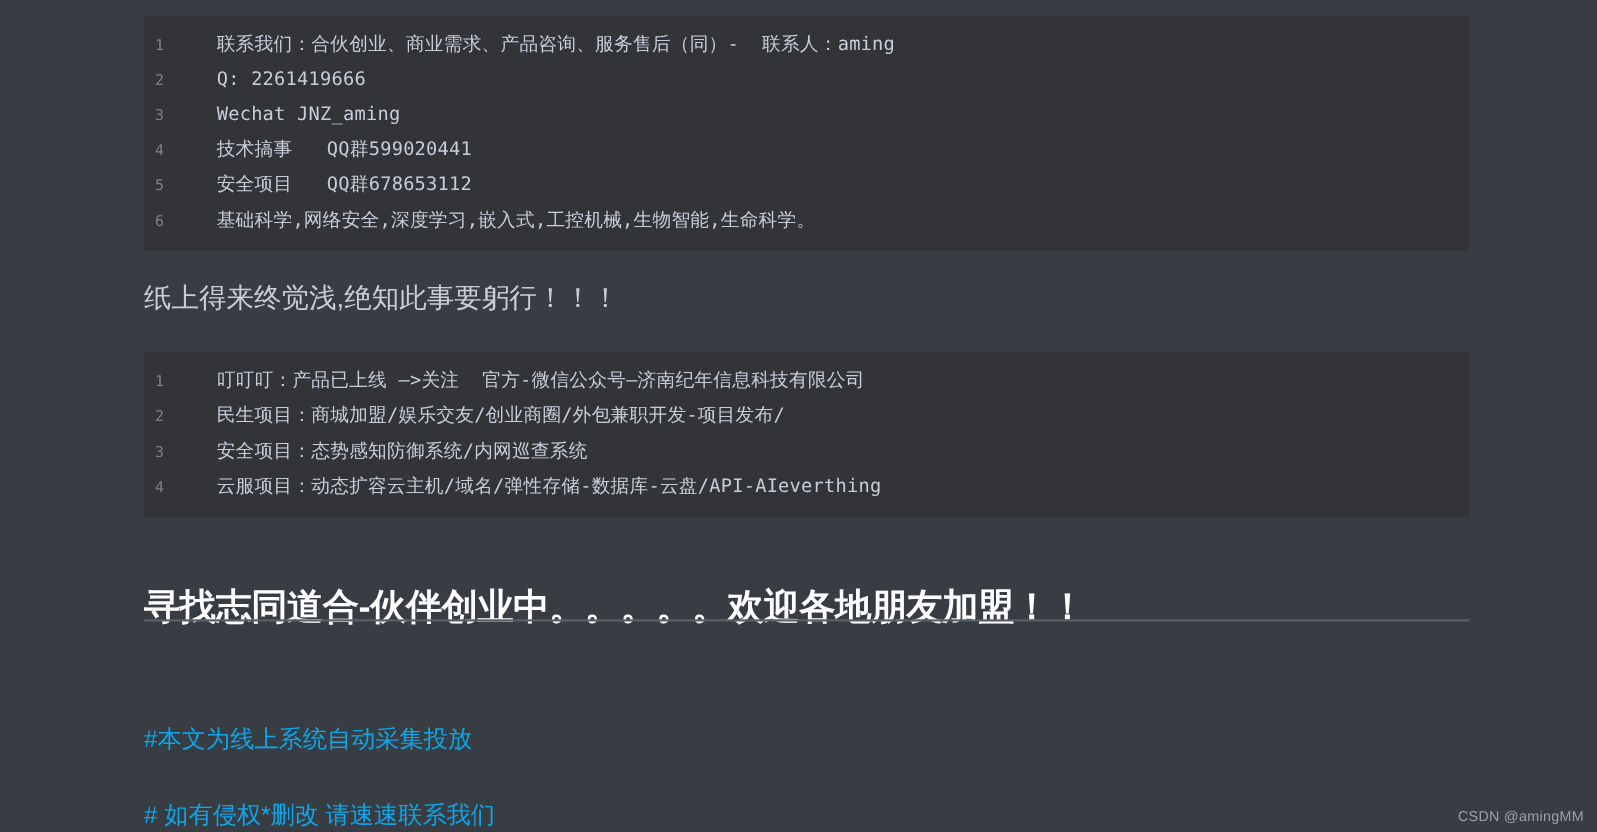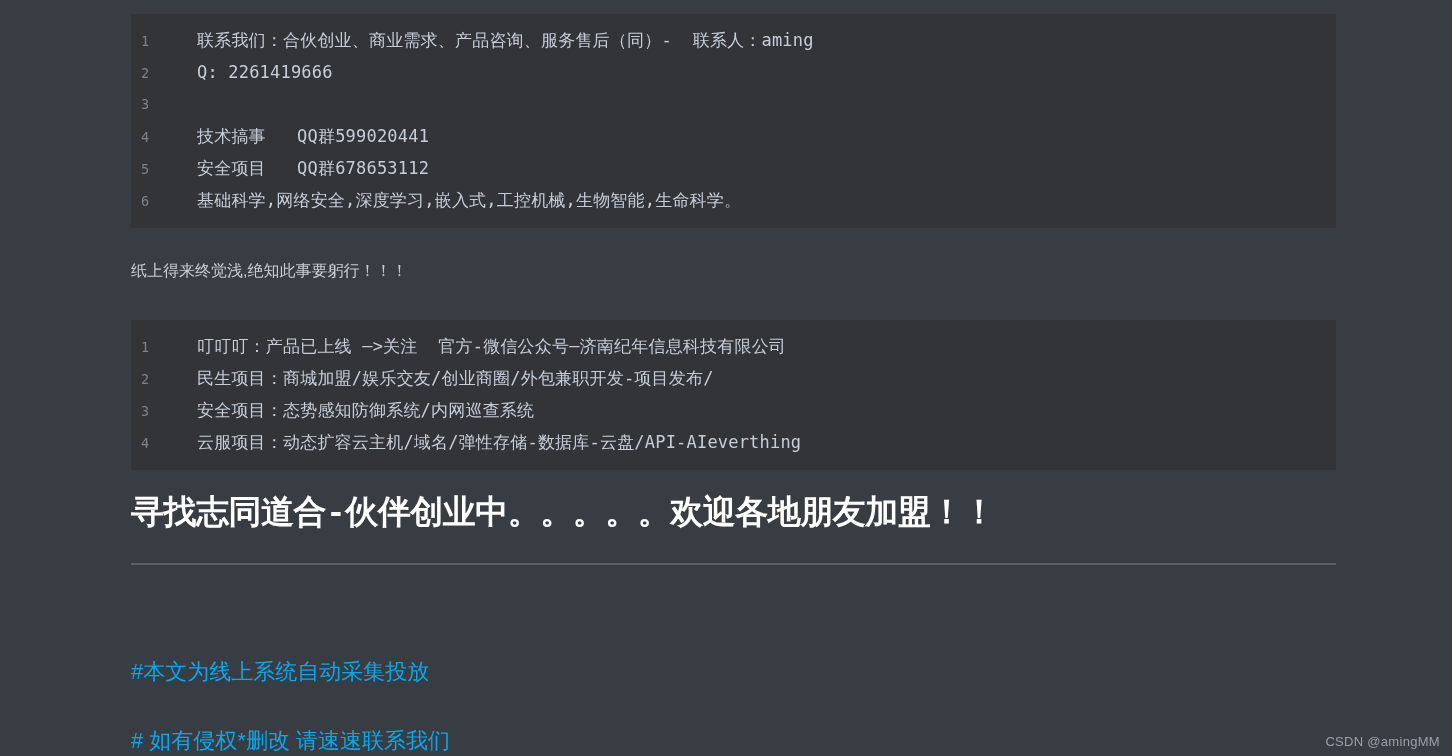--- a/index.html
+++ b/index.html
@@ -57,42 +57,43 @@
     color: #c6ceda;
     font-size: 17px;
     font-family: "DejaVu Sans Mono", "Liberation Mono", monospace;
     letter-spacing: 0.2px;
     margin-left: 22px;
   }
 
   
   .para {
     color: #c8ced6;
-    font-size: 16px;
+    font-size: 25px;
     line-height: 28px;
     font-family: "Liberation Sans", sans-serif;
     white-space: pre;
   }
   .para-note {
     color: #0ea5e9;
     font-size: 22px;
     line-height: 30px;
     font-family: "Liberation Sans", sans-serif;
     white-space: pre;
   }
 
   
   .heading {
     color: #ffffff;
     font-size: 33px;
     font-weight: bold;
     line-height: 42px;
     letter-spacing: -0.5px;
-    font-family: Liberation Mono, monospace;
+    font-family: Liberation Sans, sans-serif;
     white-space: pre;
+    margin-top: 37px;
   }
 
   
   .divider {
     height: 2px;
     background: #5a6068;
     width: 1205px;
     border: 0;
     margin: 0;
   }
@@ -127,20 +128,21 @@
       <div class="code-line">
         <span class="ln">1</span>
         <span class="code-text">联系我们：合伙创业、商业需求、产品咨询、服务售后（同）-  联系人：aming</span>
       </div>
       <div class="code-line">
         <span class="ln">2</span>
         <span class="code-text">Q: 2261419666</span>
       </div>
       <div class="code-line">
         <span class="ln">3</span>
+        <span class="code-text">Wechat JNZ_aming</span>
       </div>
       <div class="code-line">
         <span class="ln">4</span>
         <span class="code-text">技术搞事   QQ群599020441</span>
       </div>
       <div class="code-line">
         <span class="ln">5</span>
         <span class="code-text">安全项目   QQ群678653112</span>
       </div>
       <div class="code-line">

